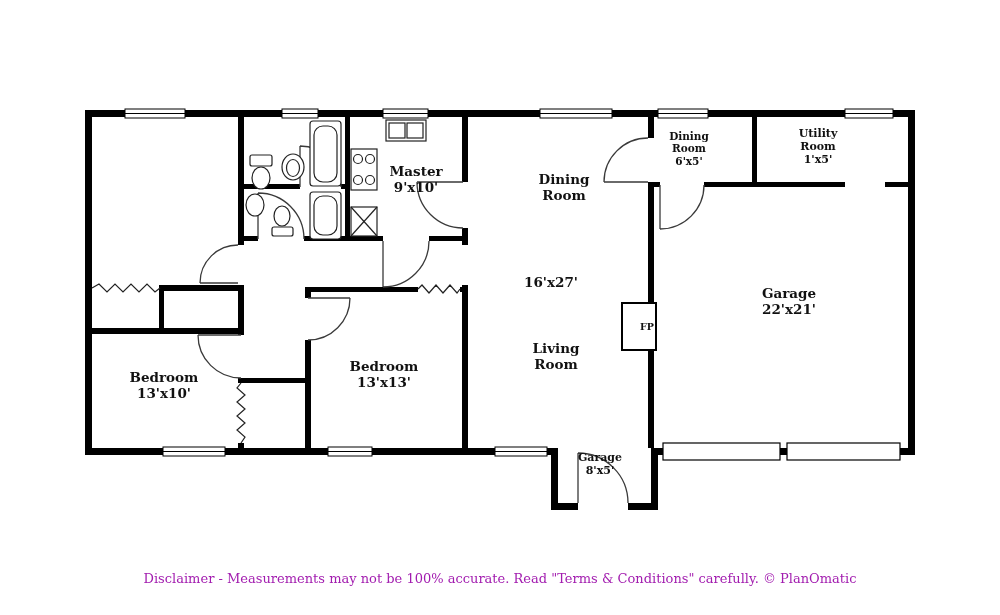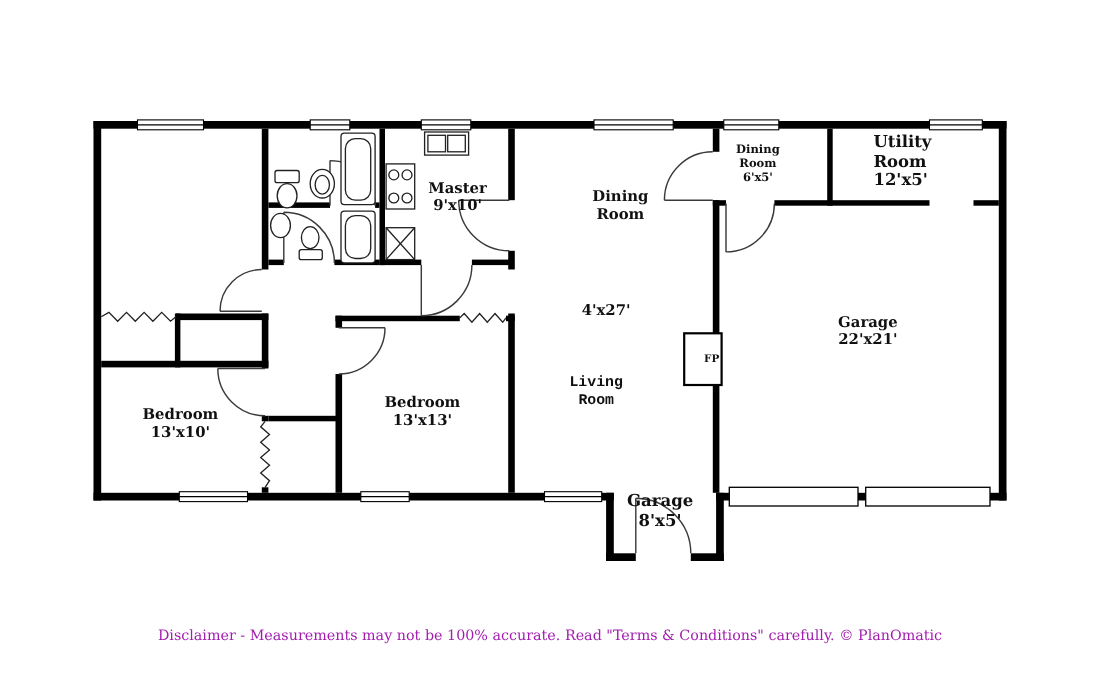--- a/index.html
+++ b/index.html
@@ -6,21 +6,21 @@
   .stage {
     position:relative; width:1000px; height:615px; background:#ffffff;
     overflow:hidden; font-family:"DejaVu Serif","Liberation Serif",serif;
   }
   .plan-svg { position:absolute; left:0; top:0; }
   .lbl {
     position:absolute; transform:translate(-50%,-50%); text-align:center;
     font-weight:700; color:#111; font-size:13.5px; line-height:1.18;
   }
   .lbl-sm { font-size:10.5px; }
-  .lbl-md { font-size:15px; }
+  .lbl-md { font-size:11px; }
   .lbl-xs { font-size:9.5px;padding-left:16px; }
   .disclaimer {
     position:absolute; left:50%; transform:translateX(-50%); top:571px;
     font-size:13px; color:#a21caf; white-space:nowrap; font-weight:400;
   }
 </style>
 </head>
 <body>
 
 <div class="stage">
@@ -196,33 +196,33 @@
     <div>Dining Room</div>
   </div>
 
   <div class="lbl lbl-sm" style="left:689px; top:149px; width:52px;">
     <div>Dining Room</div>
     <div>6'x5'</div>
   </div>
 
   <div class="lbl lbl-md" style="left:818px; top:147px; width:48px;">
     <div>Utility Room</div>
-    <div>12'x5'</div>
+    <div>1'x5'</div>
   </div>
 
   <div class="lbl" style="left:789px; top:302px; width:90px;">
     <div>Garage</div>
     <div>22'x21'</div>
   </div>
 
   <div class="lbl" style="left:551px; top:283px; width:70px;">
-    <div>4'x27'</div>
-  </div>
-
-  <div class="lbl" style="left:542px; top:357px; width:50px;font-family:Liberation Mono, monospace;">
+    <div>16'x27'</div>
+  </div>
+
+  <div class="lbl" style="left:556px; top:357px; width:50px;">
     <div>Living Room</div>
   </div>
 
   <div class="lbl" style="left:164px; top:386px; width:90px;">
     <div>Bedroom</div>
     <div>13'x10'</div>
   </div>
 
   <div class="lbl" style="left:384px; top:375px; width:90px;">
     <div>Bedroom</div>

